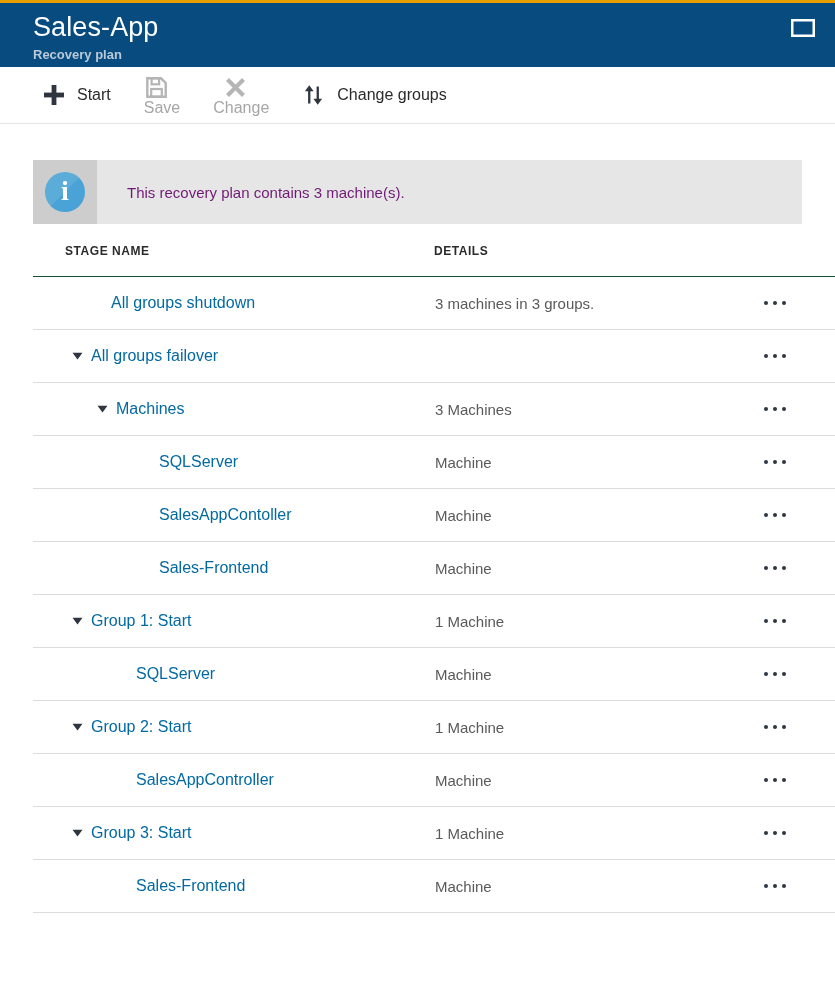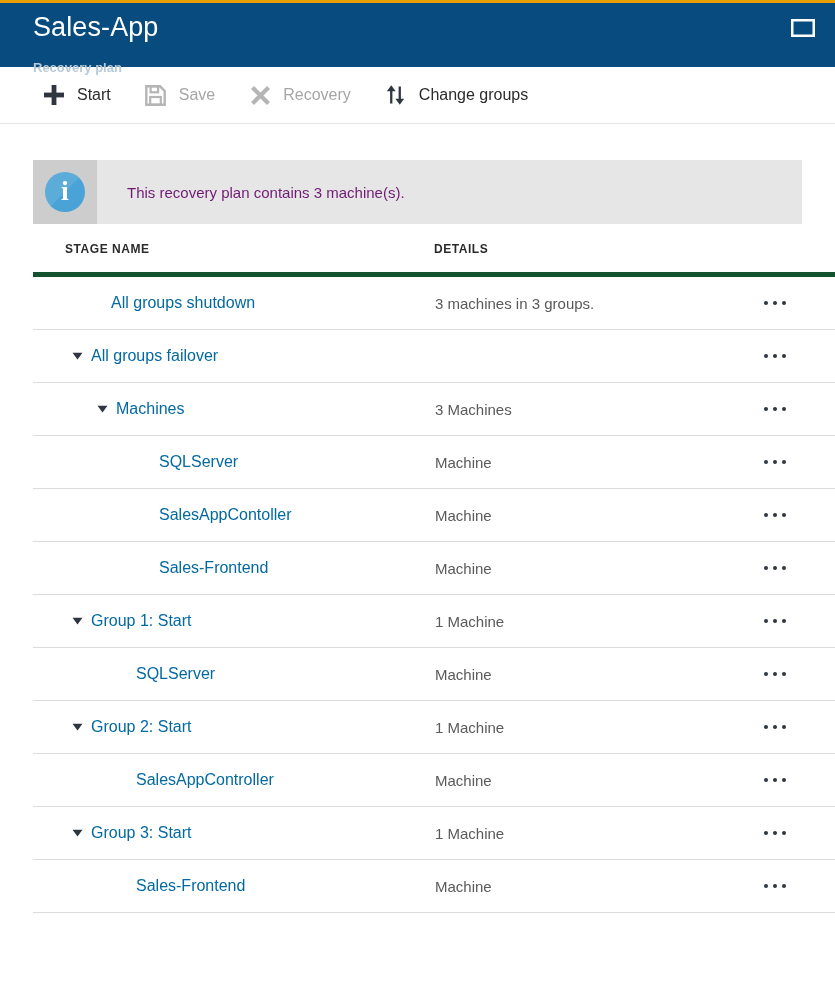--- a/index.html
+++ b/index.html
@@ -32,21 +32,21 @@
     font-size: 27px;
     font-weight: 400;
     line-height: 31px;
     letter-spacing: 0.1px;
   }
   .blade-subtitle {
     color: #b8c9d8;
     font-size: 13px;
     font-weight: 600;
     line-height: 17px;
-    margin-top: 16px;
+    margin-top: 3px;
   }
   .window-control {
     position: absolute;
     right: 18px;
     top: 14px;
     width: 28px;
     height: 22px;
     display: flex;
     align-items: center;
     justify-content: center;
@@ -65,21 +65,21 @@
   }
   .tb-btn {
     display: flex;
     align-items: center;
     height: 40px;
     padding: 0 12px;
     margin-right: 9px;
     cursor: pointer;
     user-select: none;
   }
-  .tb-btn.disabled { cursor: default; }
+  .tb-btn.disabled { cursor: default; flex-direction: column; }
   .tb-icon {
     width: 24px;
     height: 24px;
     display: flex;
     align-items: center;
     justify-content: center;
     margin-right: 11px;
     flex: 0 0 auto;
   }
   .tb-label {
@@ -149,21 +149,21 @@
 
   
   .grid {
     margin: 0 0 0 33px;
     width: 802px;
   }
   .grid-head {
     height: 53px;
     display: flex;
     align-items: center;
-    border-bottom: 5px solid #14532d;
+    border-bottom: 1px solid #14532d;
   }
   .col-stage { width: 401px; flex: 0 0 401px; }
   .col-details { flex: 1 1 auto; }
   .col-actions { width: 78px; flex: 0 0 78px; }
 
   .grid-head .th {
     font-size: 12px;
     font-weight: 700;
     letter-spacing: 0.55px;
     color: #2b2b2b;
@@ -276,21 +276,21 @@
     </span>
     <span class="tb-label">Save</span>
   </div>
 
   <div class="tb-btn disabled">
     <span class="tb-icon">
       <svg width="21" height="21" viewBox="0 0 21 21" aria-hidden="true">
         <path d="M2.5 2.5 L18.5 18.5 M18.5 2.5 L2.5 18.5" stroke="#b5b5b5" stroke-width="4.2" stroke-linecap="butt"></path>
       </svg>
     </span>
-    <span class="tb-label">Recovery</span>
+    <span class="tb-label">Change</span>
   </div>
 
   <div class="tb-btn">
     <span class="tb-icon">
       <svg width="22" height="22" viewBox="0 0 22 22" aria-hidden="true">
         <g fill="#2f3640">
           <rect x="5.1" y="3.5" width="2.3" height="16"></rect>
           <path d="M6.25 1.2 L10.6 7.2 L1.9 7.2 Z"></path>
           <rect x="13.6" y="2.5" width="2.3" height="16"></rect>
           <path d="M14.75 20.8 L19.1 14.8 L10.4 14.8 Z"></path>

